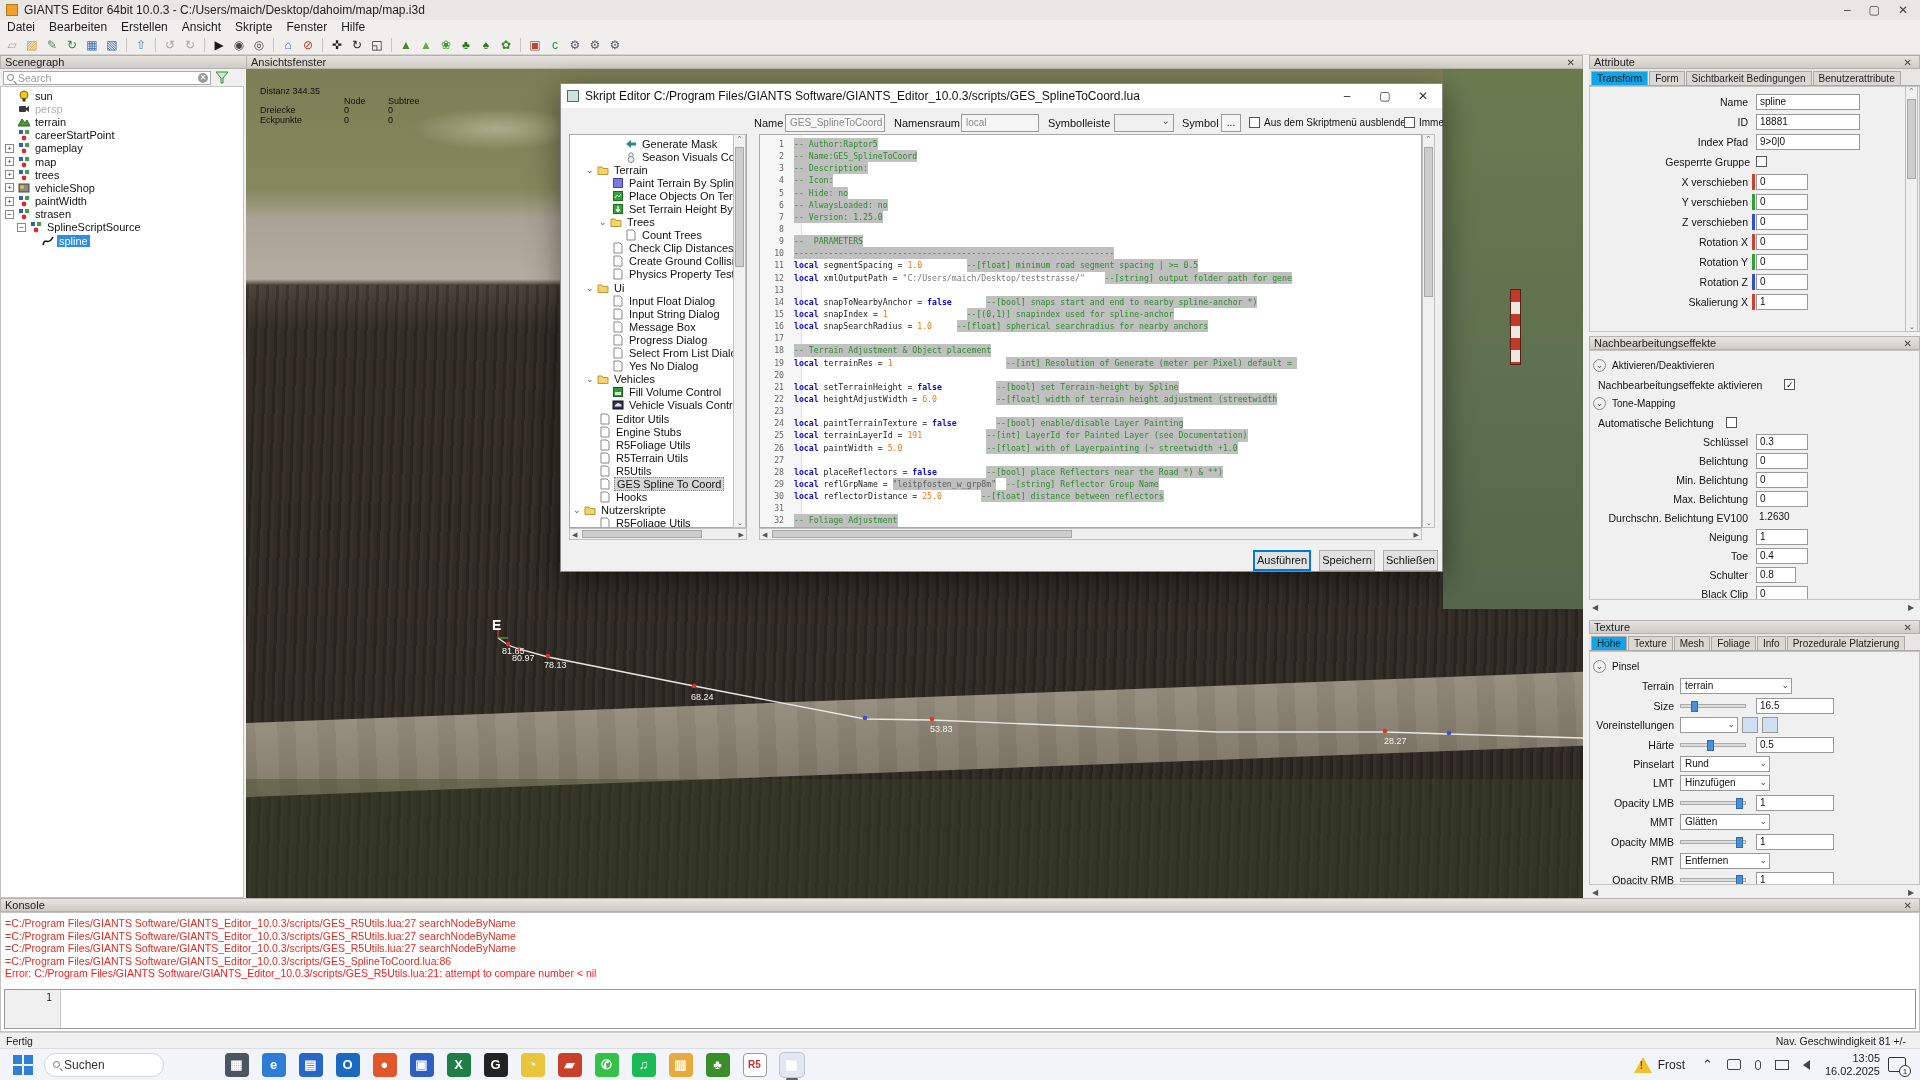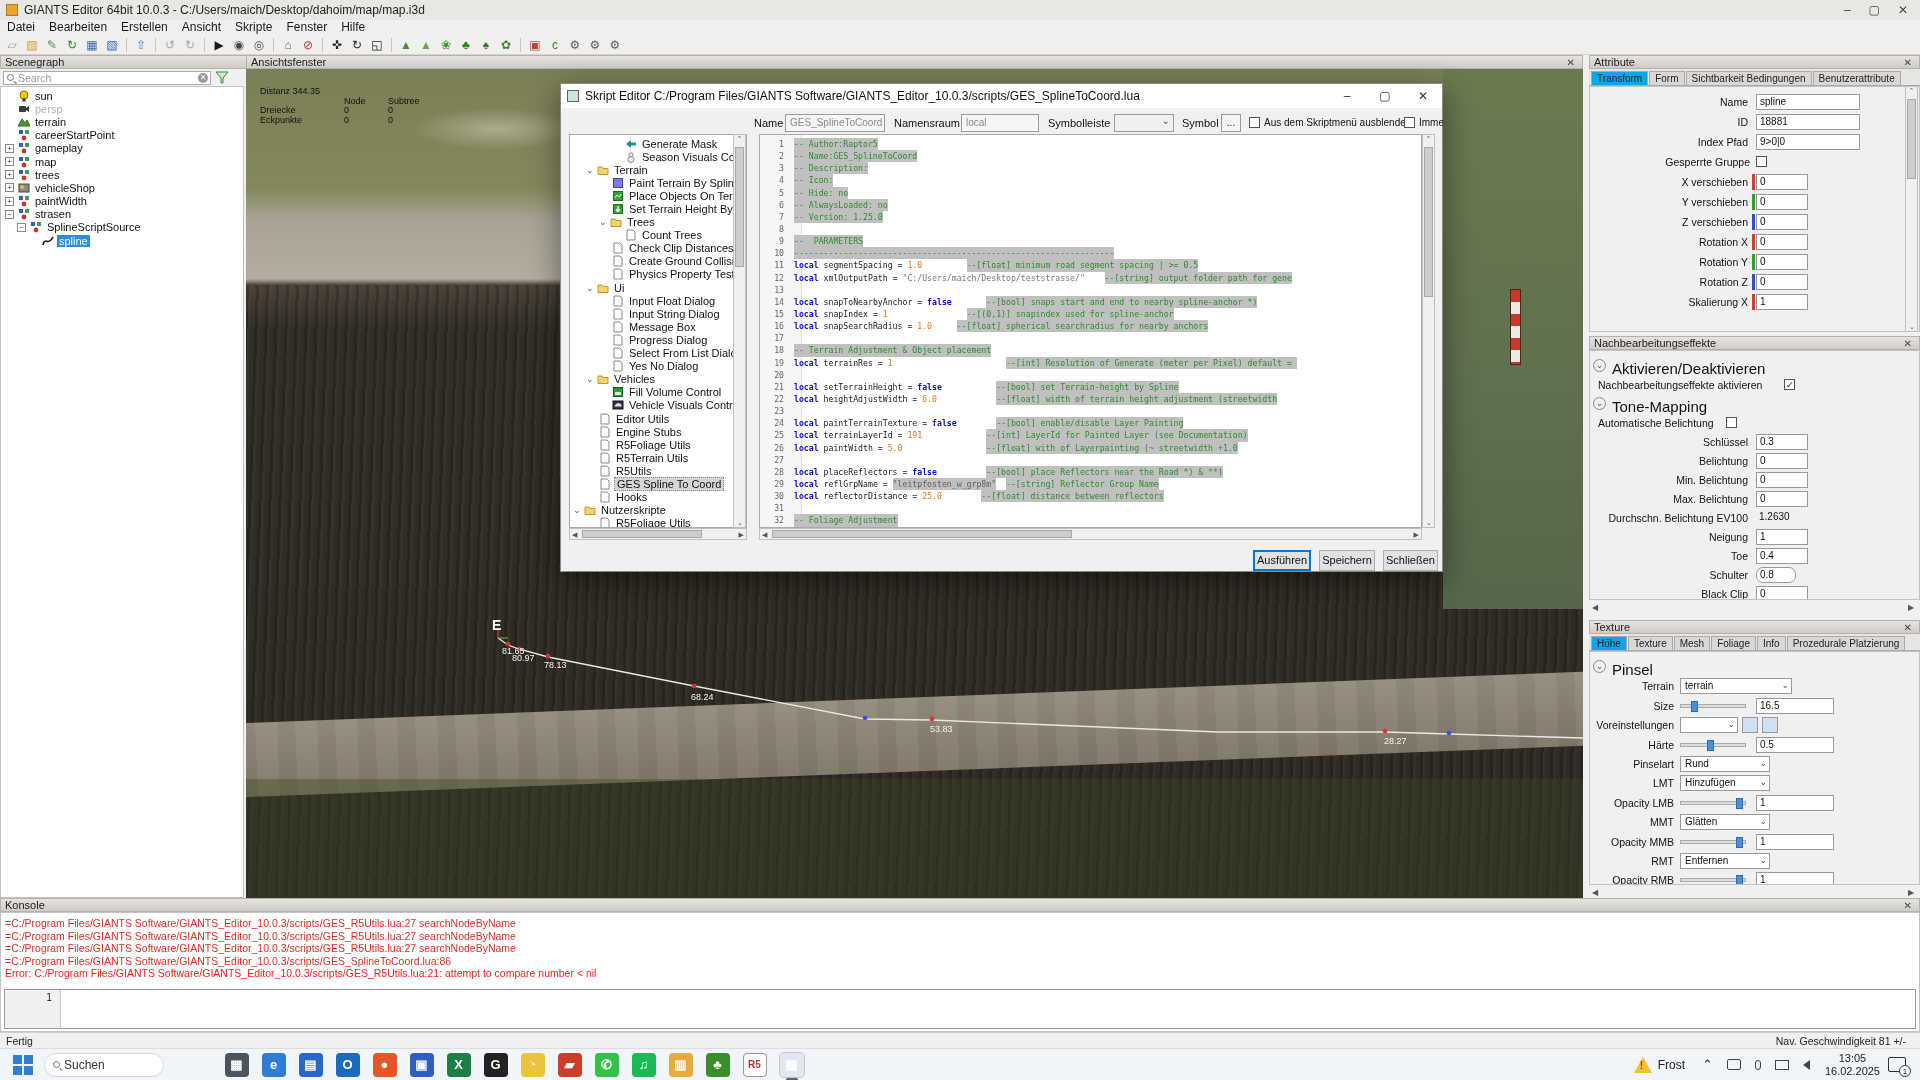--- a/index.html
+++ b/index.html
@@ -102,21 +102,21 @@
   .tabs { position:absolute; left:1589px; width:331px; height:17px; background:#e8e6e3; border-bottom:1px solid #aaa; display:flex; align-items:flex-end; padding-left:2px; }
   .tab { font-size:10px; color:#222; border:1px solid #aaa; border-bottom:none; background:#dbd8d4; padding:1px 5px; margin-right:1px; white-space:nowrap; }
   .tab.active { background:#0ea5e9; }
   .rp-body { position:absolute; left:1589px; width:331px; background:#f0f0f0; border:1px solid #c5c3c0; overflow:hidden; }
   .arow { position:relative; height:20px; }
   .arow .al { position:absolute; right:175px; top:3px; font-size:10.5px; color:#111; white-space:nowrap; }
   .arow .af { position:absolute; left:166px; top:1px; height:16px; background:#fff; border:1px solid #999; font-size:10px; color:#111; padding:1px 3px; }
   .arow .bar { position:absolute; left:162px; top:1px; width:3px; height:16px; }
   .arow .cb { position:absolute; width:11px; height:11px; border:1px solid #555; background:#fff; top:3px; font-size:9px; line-height:10px; text-align:center; color:#111; }
   .arow .collapse-circ { position:absolute; left:3px; top:2px; width:13px; height:13px; border:1px solid #888; border-radius:50%; color:#555; font-size:9px; line-height:11px; text-align:center; }
-  .arow .cl { position:absolute; left:22px; top:3px; font-size:15px; color:#111; }
+  .arow .cl { position:absolute; left:22px; top:3px; font-size:10px; color:#111; }
   .arow .leftlbl { position:absolute; left:8px; top:3px; font-size:10.5px; color:#111; white-space:nowrap; }
   .arow .track { position:absolute; left:90px; top:7px; width:66px; height:4px; background:#dcdcdc; border:1px solid #aaa; }
   .arow .thumbv { position:absolute; top:-4px; width:7px; height:11px; background:#4a90d9; border:1px solid #2b6cb0; }
   .arow .dd { position:absolute; left:90px; top:1px; height:16px; background:#fff; border:1px solid #999; font-size:10px; color:#111; padding:1px 14px 1px 4px; white-space:nowrap; }
   .arow .dd::after { content:"⌄"; position:absolute; right:2px; top:1px; font-size:9px; color:#444; }
   .corner-arrow { position:absolute; font-size:8px; color:#555; }
 
   
   #kon-head { left:0; top:898px; width:1920px; height:14px; }
   #kon-body { left:0; top:912px; width:1920px; height:120px; background:#fff; border:1px solid #c5c3c0; }
@@ -136,21 +136,21 @@
   .appico.active { outline:1px solid #bcc4cf; background-color:#e3e8f0 !important; }
   .appico.active::after { content:""; position:absolute; bottom:-4px; left:6px; width:12px; height:3px; border-radius:2px; background:#5a6572; }
   #tray { margin-left:auto; display:flex; align-items:center; height:32px; }
   .warn-tri { width:0; height:0; border-left:9px solid transparent; border-right:9px solid transparent; border-bottom:16px solid #f2c12e; position:relative; margin-right:6px; }
   .warn-tri::after { content:"!"; position:absolute; left:-3px; top:3px; font-size:10px; font-weight:bold; color:#a33; }
   .trayico { margin:0 7px; color:#333; font-size:13px; display:flex; align-items:center; }
   .cast { width:14px; height:11px; border:1.5px solid #444; border-radius:2px; }
   .mic { width:6px; height:10px; border:1.5px solid #444; border-radius:3px; }
   .moni { width:14px; height:10px; border:1.5px solid #444; }
   .spk { width:0; height:0; border-top:5px solid transparent; border-bottom:5px solid transparent; border-right:7px solid #444; }
-  #clock { text-align:center; font-size:11px; color:#222; line-height:13px; margin:0 8px; }
+  #clock { text-align:right; font-size:11px; color:#222; line-height:13px; margin:0 8px; }
   #notif { width:18px; height:15px; border:1.6px solid #333; border-radius:2px; position:relative; margin-right:14px; }
   #notif .badge { position:absolute; right:-6px; bottom:-6px; width:12px; height:12px; border-radius:50%; background:#fff; border:1px solid #333; font-size:8px; line-height:11px; text-align:center; color:#111; }
 </style>
 </head>
 <body>
 
 <div id="root" class="ui">
 
   <div id="titlebar" class="abs">
     <div id="title-icon"></div>
@@ -872,21 +872,21 @@
       <div class="arow" style="height: 19px;">
         <span class="al" style="right: 171px;">Neigung</span>
         <span class="af" style="width: 52px;">1</span>
       </div>
       <div class="arow" style="height: 19px;">
         <span class="al" style="right: 171px;">Toe</span>
         <span class="af" style="width: 52px;">0.4</span>
       </div>
       <div class="arow" style="height: 19px;">
         <span class="al" style="right: 171px;">Schulter</span>
-        <span class="af" style="width: 40px; border-radius: 7px;">0.8</span>
+        <span class="af" style="width: 40px;">0.8</span>
       </div>
       <div class="arow" style="height: 19px;">
         <span class="al" style="right: 171px;">Black Clip</span>
         <span class="af" style="width: 52px;">0</span>
       </div>
     </div>
   <span class="corner-arrow" style="left:1592px;top:603px">◀</span>
   <span class="corner-arrow" style="left:1908px;top:603px">▶</span>
 
   <div class="abs phead rp-head" style="top:620px">

